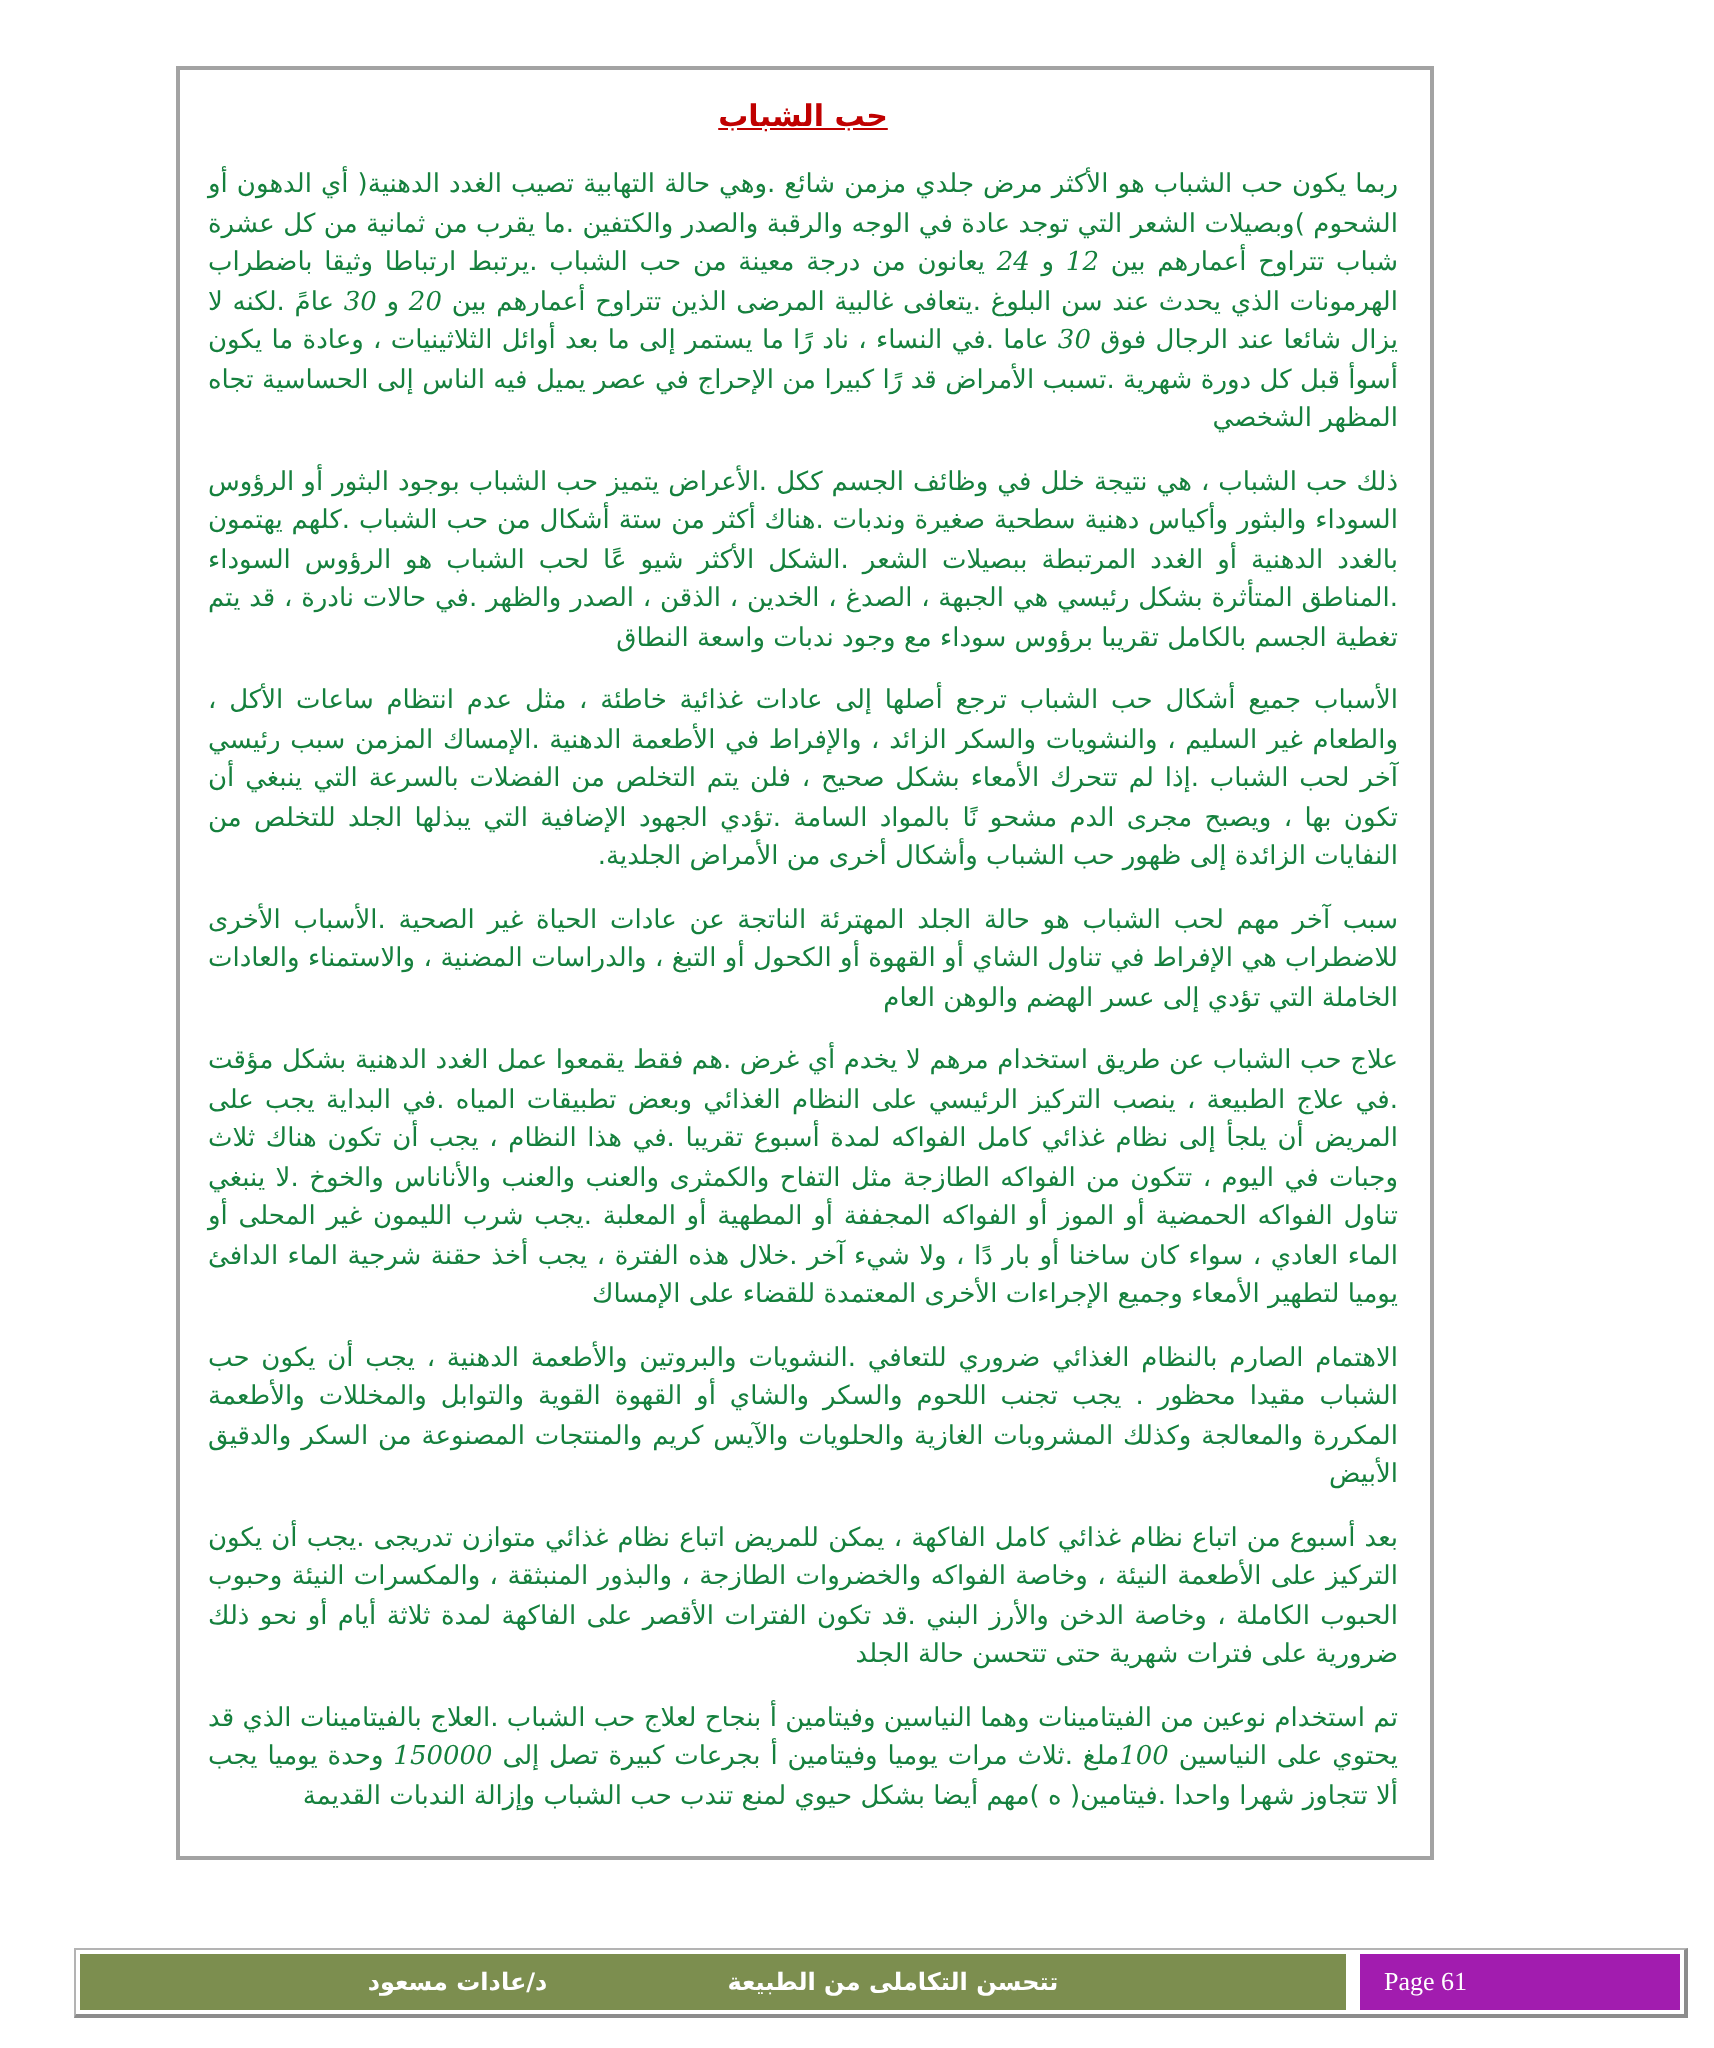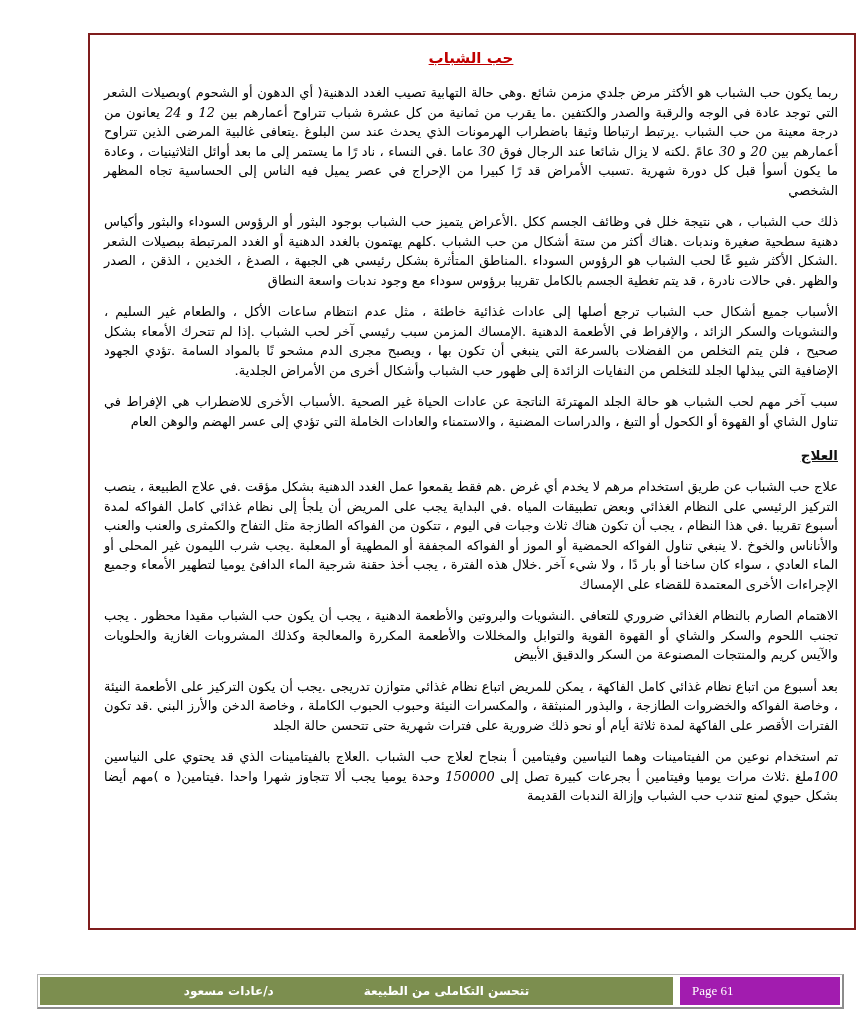--- a/index.html
+++ b/index.html
@@ -1,31 +1,31 @@
 <!DOCTYPE html>
 <html lang="ar"><head>
 <meta charset="utf-8">
 <style>
   html, body { margin:0; padding:0; }
   body {
     width:857px; height:1024px; background:#ffffff; position:relative;
     overflow:hidden; font-family:"DejaVu Sans", sans-serif;
   }
   .frame {
-    position:absolute; left:88px; top:33px; width:768px; height:897px;
-    border:2px solid #7f1d1d; box-sizing:border-box;
+    position:absolute; left:88px; top:33px; width:629px; height:897px;
+    border:2px solid #a3a3a3; box-sizing:border-box;
     padding:10px 16px 0 14px; direction:rtl; overflow:hidden;
   }
   .doc-title {
     margin:4px 0 16px 0; text-align:center;
     font-size:15px; font-weight:bold; color:#c00000;
   }
   .doc-title .u { text-decoration:underline; }
   .para {
-    margin:0 0 12px 0; font-size:13px; line-height:19.5px; color:#000000;
+    margin:0 0 12px 0; font-size:13px; line-height:19.5px; color:#15803d;
     text-align:justify;
   }
   .section-heading {
     margin:16px 0 14px 0; font-size:13.5px; font-weight:bold; color:#111;
   }
   .section-heading .u { text-decoration:underline; }
   .b { font-weight:normal; }
   .i { font-style:italic; font-family:"DejaVu Serif", serif; }
   .footer-wrap {
     position:absolute; left:37px; top:974px; width:800px;
@@ -49,21 +49,20 @@
 <body>
 
 <div class="frame">
   <h1 class="doc-title"><span class="u">حب الشباب</span></h1>
 
   <p class="para"><span>ربما يكون حب الشباب هو الأكثر مرض جلدي مزمن شائع .وهي حالة التهابية تصيب الغدد الدهنية( أي الدهون أو الشحوم )وبصيلات الشعر التي توجد عادة في الوجه والرقبة والصدر والكتفين .ما يقرب من ثمانية من كل عشرة شباب تتراوح أعمارهم بين </span><span class="i">12</span><span> و </span><span class="i">24</span><span> يعانون من درجة معينة من حب الشباب .يرتبط ارتباطا وثيقا باضطراب الهرمونات الذي يحدث عند سن البلوغ .يتعافى غالبية المرضى الذين تتراوح أعمارهم بين </span><span class="i">20</span><span> و </span><span class="i">30</span><span> عامً .لكنه لا يزال شائعا عند الرجال فوق </span><span class="i">30</span><span> عاما .في النساء ، ناد رًا ما يستمر إلى ما بعد أوائل الثلاثينيات ، وعادة ما يكون أسوأ قبل كل دورة شهرية .تسبب الأمراض قد رًا كبيرا من الإحراج في عصر يميل فيه الناس إلى الحساسية تجاه المظهر الشخصي</span></p>
   <p class="para"><span>ذلك حب الشباب ، هي نتيجة خلل في وظائف الجسم ككل .الأعراض يتميز حب الشباب بوجود البثور أو الرؤوس السوداء والبثور وأكياس دهنية سطحية صغيرة وندبات .هناك أكثر من ستة أشكال من حب الشباب .كلهم يهتمون بالغدد الدهنية أو الغدد المرتبطة ببصيلات الشعر .الشكل الأكثر شيو عًا لحب الشباب هو الرؤوس السوداء .المناطق المتأثرة بشكل رئيسي هي الجبهة ، الصدغ ، الخدين ، الذقن ، الصدر والظهر .في حالات نادرة ، قد يتم تغطية الجسم بالكامل تقريبا برؤوس سوداء مع وجود ندبات واسعة النطاق</span></p>
   <p class="para"><span class="b">الأسباب</span><span> جميع أشكال حب الشباب ترجع أصلها إلى عادات غذائية خاطئة ، مثل عدم انتظام ساعات الأكل ، والطعام غير السليم ، والنشويات والسكر الزائد ، والإفراط في الأطعمة الدهنية .الإمساك المزمن سبب رئيسي آخر لحب الشباب .إذا لم تتحرك الأمعاء بشكل صحيح ، فلن يتم التخلص من الفضلات بالسرعة التي ينبغي أن تكون بها ، ويصبح مجرى الدم مشحو نًا بالمواد السامة .تؤدي الجهود الإضافية التي يبذلها الجلد للتخلص من النفايات الزائدة إلى ظهور حب الشباب وأشكال أخرى من الأمراض الجلدية.</span></p>
   <p class="para"><span>سبب آخر مهم لحب الشباب هو حالة الجلد المهترئة الناتجة عن عادات الحياة غير الصحية .الأسباب الأخرى للاضطراب هي الإفراط في تناول الشاي أو القهوة أو الكحول أو التبغ ، والدراسات المضنية ، والاستمناء والعادات الخاملة التي تؤدي إلى عسر الهضم والوهن العام</span></p>
 
-  <h2 class="section-heading"><span class="u">العلاج</span></h2>
 
   <p class="para"><span>علاج حب الشباب عن طريق استخدام مرهم لا يخدم أي غرض .هم فقط يقمعوا عمل الغدد الدهنية بشكل مؤقت .في علاج الطبيعة ، ينصب التركيز الرئيسي على النظام الغذائي وبعض تطبيقات المياه .في البداية يجب على المريض أن يلجأ إلى نظام غذائي كامل الفواكه لمدة أسبوع تقريبا .في هذا النظام ، يجب أن تكون هناك ثلاث وجبات في اليوم ، تتكون من الفواكه الطازجة مثل التفاح والكمثرى والعنب والعنب والأناناس والخوخ .لا ينبغي تناول الفواكه الحمضية أو الموز أو الفواكه المجففة أو المطهية أو المعلبة .يجب شرب الليمون غير المحلى أو الماء العادي ، سواء كان ساخنا أو بار دًا ، ولا شيء آخر .خلال هذه الفترة ، يجب أخذ حقنة شرجية الماء الدافئ يوميا لتطهير الأمعاء وجميع الإجراءات الأخرى المعتمدة للقضاء على الإمساك</span></p>
   <p class="para"><span>الاهتمام الصارم بالنظام الغذائي ضروري للتعافي .النشويات والبروتين والأطعمة الدهنية ، يجب أن يكون حب الشباب مقيدا محظور . يجب تجنب اللحوم والسكر والشاي أو القهوة القوية والتوابل والمخللات والأطعمة المكررة والمعالجة وكذلك المشروبات الغازية والحلويات والآيس كريم والمنتجات المصنوعة من السكر والدقيق الأبيض</span></p>
   <p class="para"><span>بعد أسبوع من اتباع نظام غذائي كامل الفاكهة ، يمكن للمريض اتباع نظام غذائي متوازن تدريجى .يجب أن يكون التركيز على الأطعمة النيئة ، وخاصة الفواكه والخضروات الطازجة ، والبذور المنبثقة ، والمكسرات النيئة وحبوب الحبوب الكاملة ، وخاصة الدخن والأرز البني .قد تكون الفترات الأقصر على الفاكهة لمدة ثلاثة أيام أو نحو ذلك ضرورية على فترات شهرية حتى تتحسن حالة الجلد</span></p>
   <p class="para"><span>تم استخدام نوعين من الفيتامينات وهما النياسين وفيتامين أ بنجاح لعلاج حب الشباب .العلاج بالفيتامينات الذي قد يحتوي على النياسين </span><span class="i">100</span><span>ملغ .ثلاث مرات يوميا وفيتامين أ بجرعات كبيرة تصل إلى </span><span class="i">150000</span><span> وحدة يوميا يجب ألا تتجاوز شهرا واحدا .فيتامين( ه )مهم أيضا بشكل حيوي لمنع تندب حب الشباب وإزالة الندبات القديمة</span></p>
 </div>
 
 <div class="footer-wrap">
   <div class="footer-cell footer-cell-main" style="background:#7c8e4f;">
     <span>تتحسن التكاملى من الطبيعة</span>

